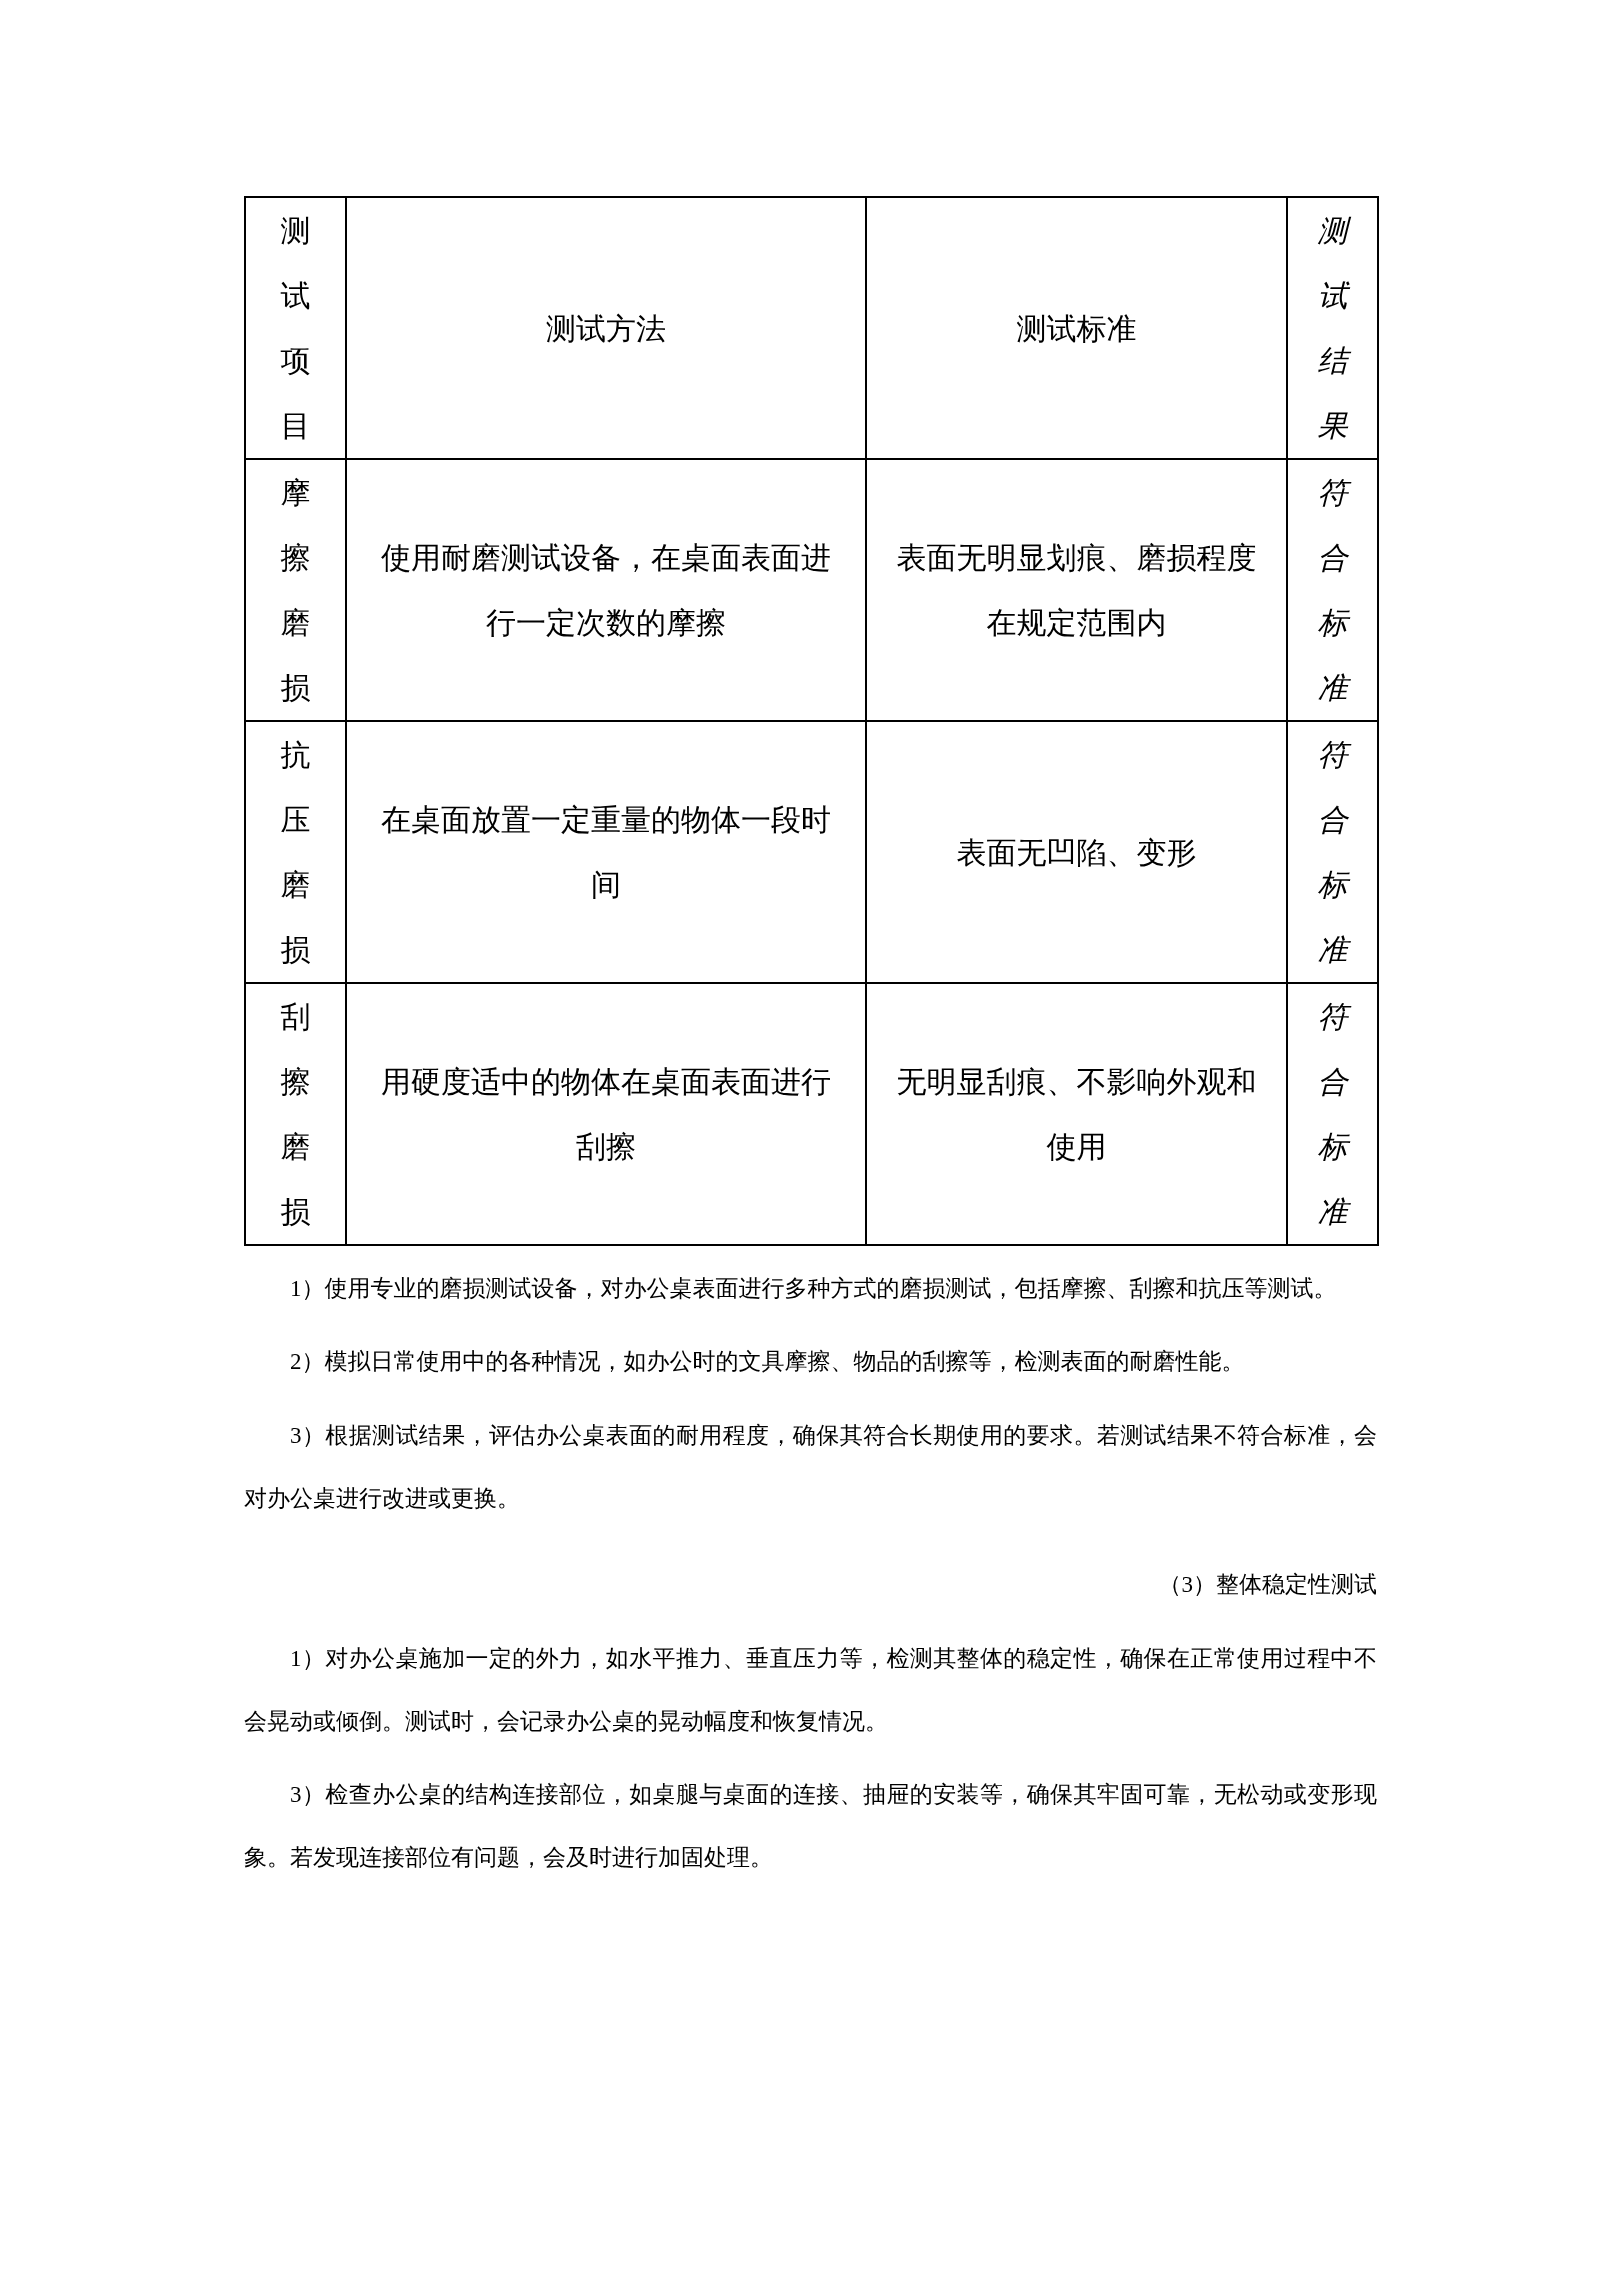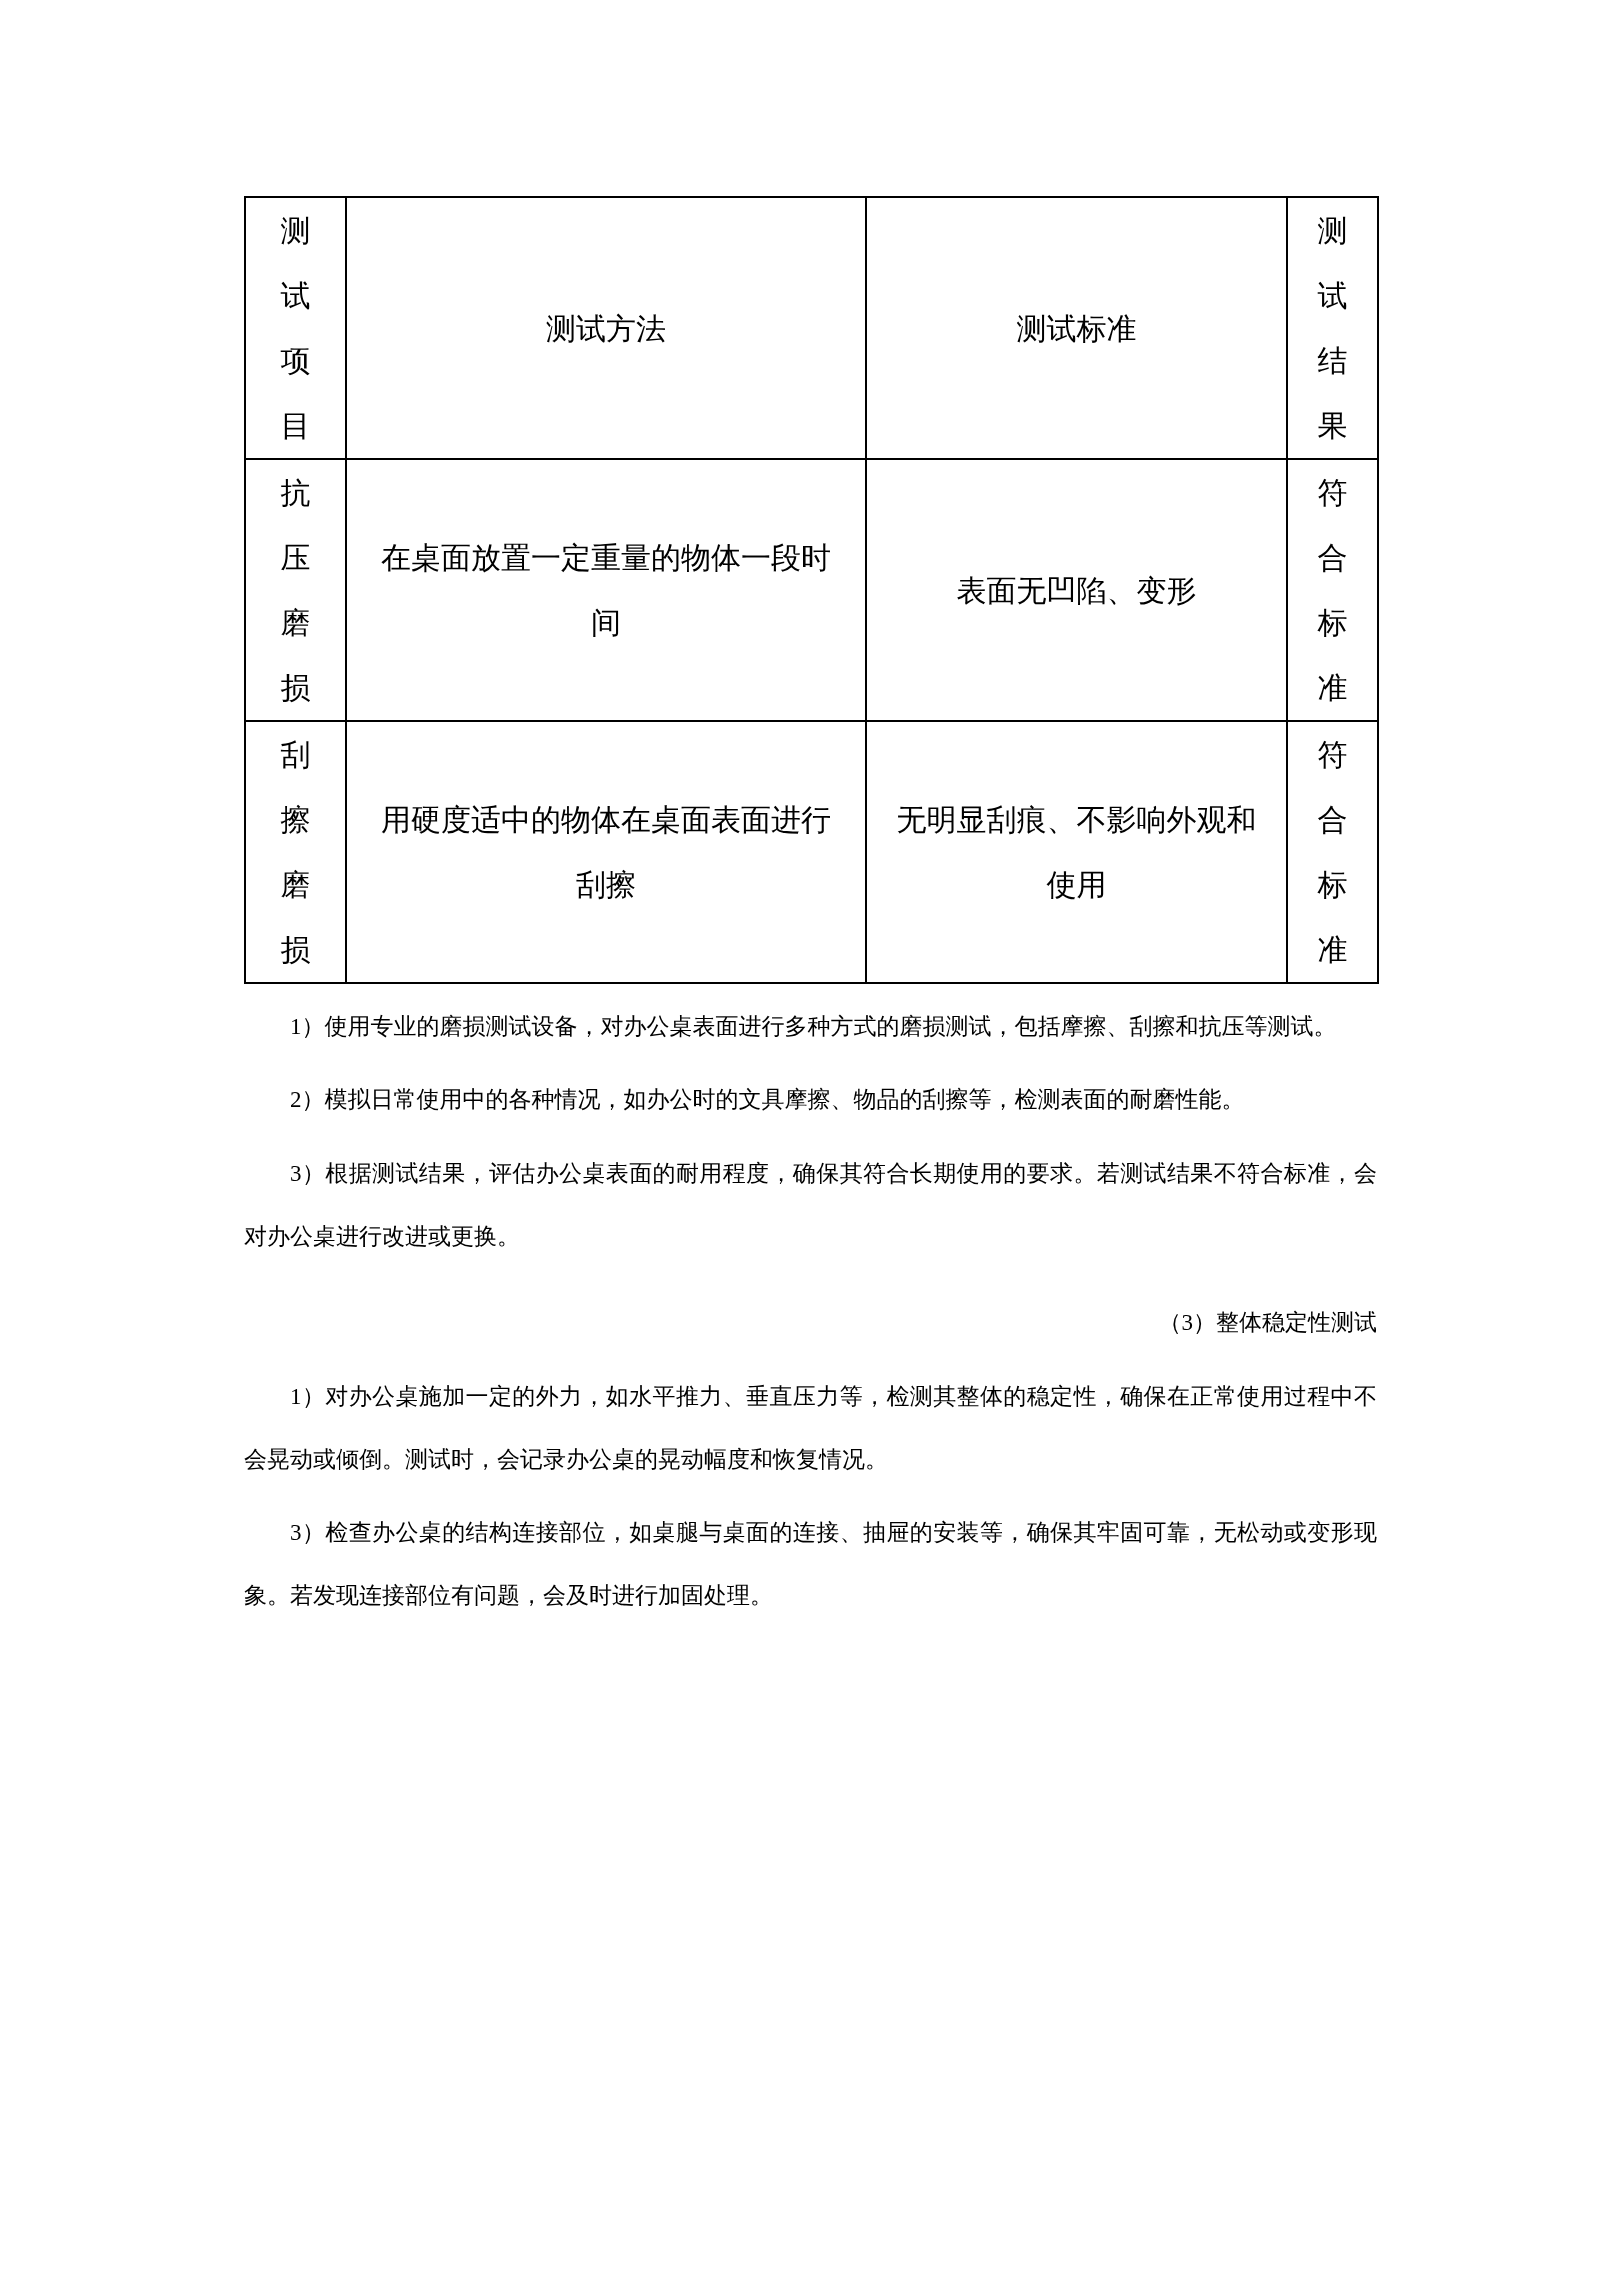--- a/index.html
+++ b/index.html
@@ -30,21 +30,21 @@
   }
   table.test-table td{
     border:2px solid #000000;
     vertical-align:middle;
     text-align:center;
     font-size:30px;
     line-height:65px;
     padding:0 24px;
   }
   table.test-table td.c-item{padding:0 33px;}
-  table.test-table td.c-result{padding:0 23px;}
+  table.test-table td.c-result{padding:0 23px;font-style:italic;}
   table.test-table tr{height:145px;}
   .body-text{margin-top:1.3px;}
   .body-text p{
     font-size:23px;
     line-height:63px;
     text-align:justify;
     text-indent:2em;
     margin:10.5px 0;
   }
   .body-text p.sub-heading{
@@ -67,20 +67,26 @@
         <col style="width:91px">
       </colgroup>
       <tbody>
         <tr>
           <td class="c-item">测试项目</td>
           <td class="c-method">测试方法</td>
           <td class="c-std">测试标准</td>
           <td class="c-result">测试结果</td>
         </tr>
         <tr>
+          <td class="c-item">摩擦磨损</td>
+          <td class="c-method">使用耐磨测试设备，在桌面表面进行一定次数的摩擦</td>
+          <td class="c-std">表面无明显划痕、磨损程度在规定范围内</td>
+          <td class="c-result">符合标准</td>
+        </tr>
+        <tr>
           <td class="c-item">抗压磨损</td>
           <td class="c-method">在桌面放置一定重量的物体一段时间</td>
           <td class="c-std">表面无凹陷、变形</td>
           <td class="c-result">符合标准</td>
         </tr>
         <tr>
           <td class="c-item">刮擦磨损</td>
           <td class="c-method">用硬度适中的物体在桌面表面进行刮擦</td>
           <td class="c-std">无明显刮痕、不影响外观和使用</td>
           <td class="c-result">符合标准</td>

